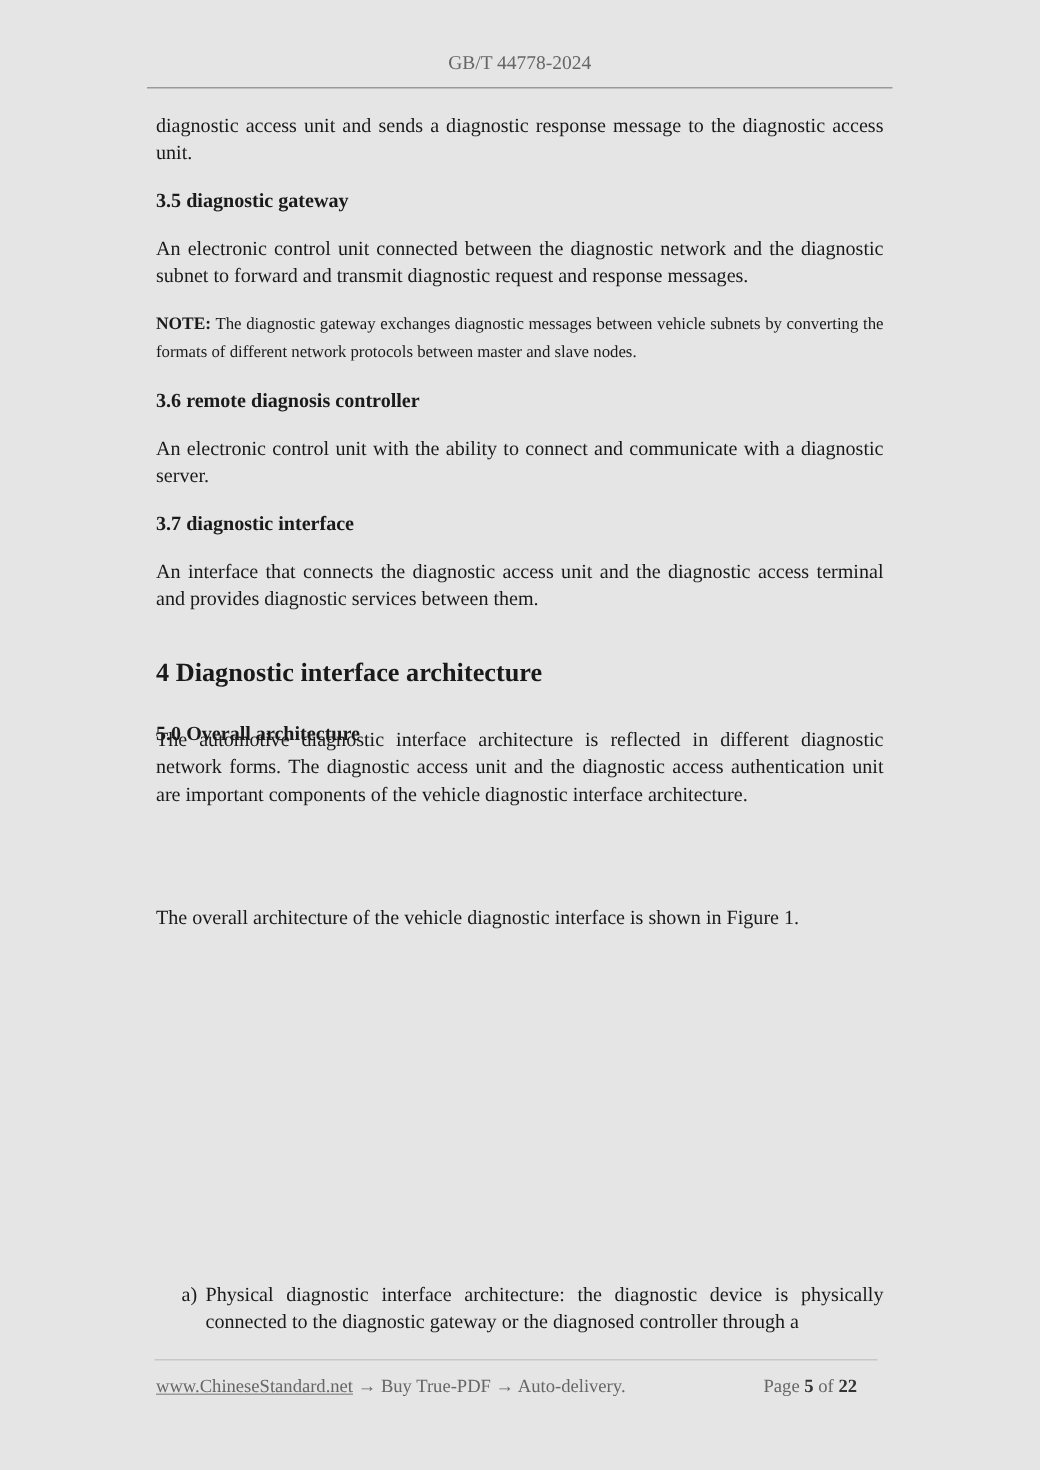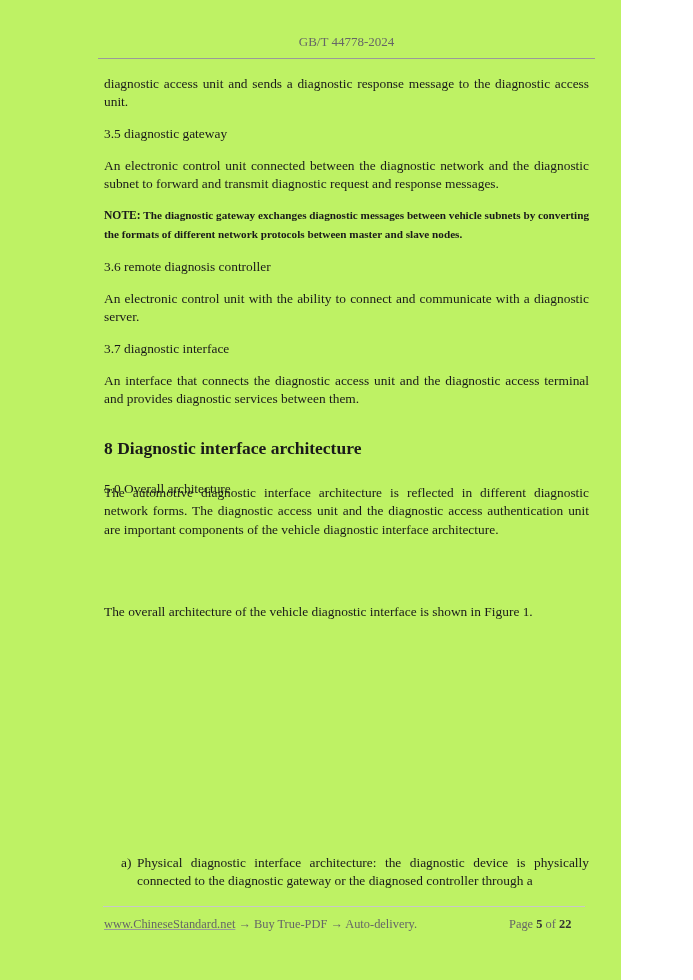--- a/index.html
+++ b/index.html
@@ -11,22 +11,22 @@
     width: 693px;
     height: 980px;
     position: relative;
     overflow: hidden;
     font-family: "Liberation Serif", "DejaVu Serif", serif;
     color: #1a1a1a;
   }
   .page {
     position: absolute;
     left: 0; top: 0;
-    width: 621px; height: 980px;
-    background: #bef264;
+    width: 693px; height: 980px;
+    background: #e5e5e5;
   }
   .abs { position: absolute; }
   .header-title {
     left: 0; width: 693px;
     top: 34px;
     text-align: center;
     font-size: 13px;
     color: #666;
   }
   .header-rule {
@@ -37,36 +37,35 @@
   .body-text {
     left: 104px;
     width: 485px;
     font-size: 13.4px;
     line-height: 18.4px;
     text-align: justify;
   }
   .heading-3 {
     left: 104px;
     font-size: 13.4px;
-    font-weight: normal;
+    font-weight: bold;
     line-height: 18px;
   }
   .heading-1 {
     left: 104px;
     font-size: 17.5px;
     font-weight: bold;
     line-height: 22px;
   }
   .note {
     left: 104px;
     width: 485px;
     font-size: 11.2px;
     line-height: 19px;
     text-align: justify;
-    font-weight: bold;
   }
   .note b { font-size: 11.6px; }
   .figure-area {
     left: 104px; width: 485px;
     top: 610px; height: 170px;
   }
   .list-item {
     left: 121px;
     width: 468px;
     font-size: 13.4px;
@@ -121,21 +120,21 @@
   <div class="abs heading-3" style="top:125px;">3.5 diagnostic gateway</div>
   <div class="abs body-text" style="top:157px;">An electronic control unit connected between the diagnostic network and the diagnostic subnet to forward and transmit diagnostic request and response messages.</div>
   <div class="abs note" style="top:206px;"><b>NOTE:</b><span> The diagnostic gateway exchanges diagnostic messages between vehicle subnets by converting the formats of different network protocols between master and slave nodes.</span></div>
 
   <div class="abs heading-3" style="top:258px;">3.6 remote diagnosis controller</div>
   <div class="abs body-text" style="top:290px;">An electronic control unit with the ability to connect and communicate with a diagnostic server.</div>
 
   <div class="abs heading-3" style="top:340px;">3.7 diagnostic interface</div>
   <div class="abs body-text" style="top:372px;">An interface that connects the diagnostic access unit and the diagnostic access terminal and provides diagnostic services between them.</div>
 
-  <div class="abs heading-1" style="top:437px;">8 Diagnostic interface architecture</div>
+  <div class="abs heading-1" style="top:437px;">4 Diagnostic interface architecture</div>
 
   <div class="abs heading-3" style="top:480px;">5.0 Overall architecture</div>
   <div class="abs body-text" style="top:484px;">The automotive diagnostic interface architecture is reflected in different diagnostic network forms. The diagnostic access unit and the diagnostic access authentication unit are important components of the vehicle diagnostic interface architecture.</div>
   <div class="abs body-text" style="top:580px;margin-top:23px;">The overall architecture of the vehicle diagnostic interface is shown in Figure 1.</div>
 
   <div class="abs figure-area"></div>
 
 
   <div class="abs list-item" style="top:854px;">
     <span class="list-marker">a)</span>

